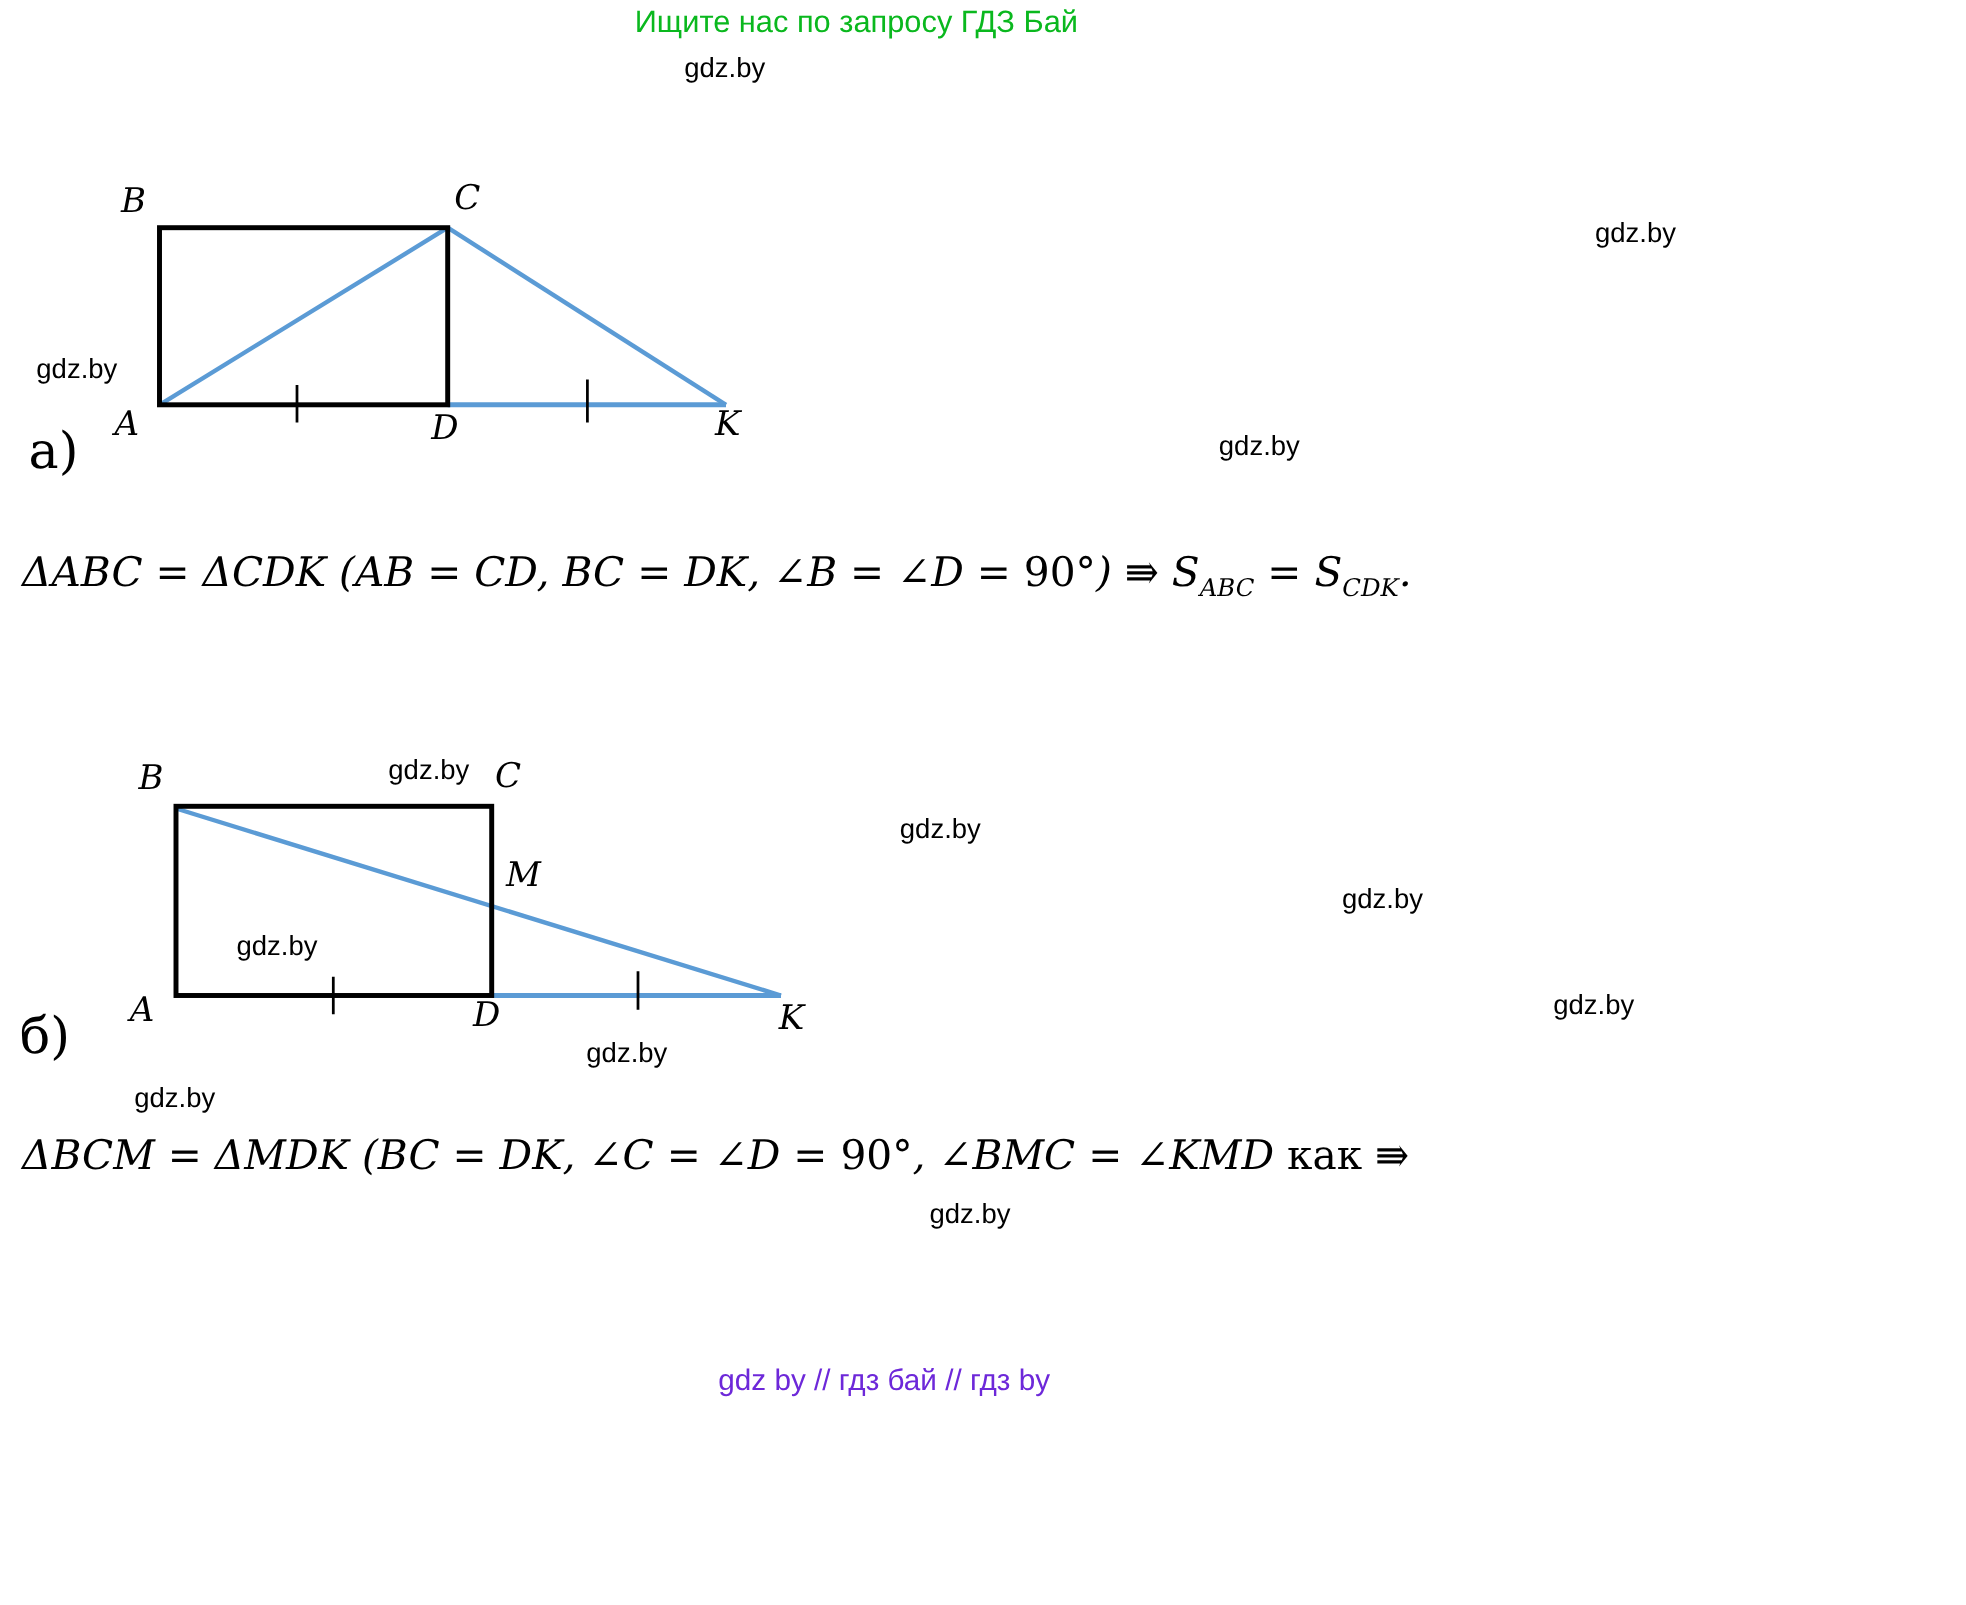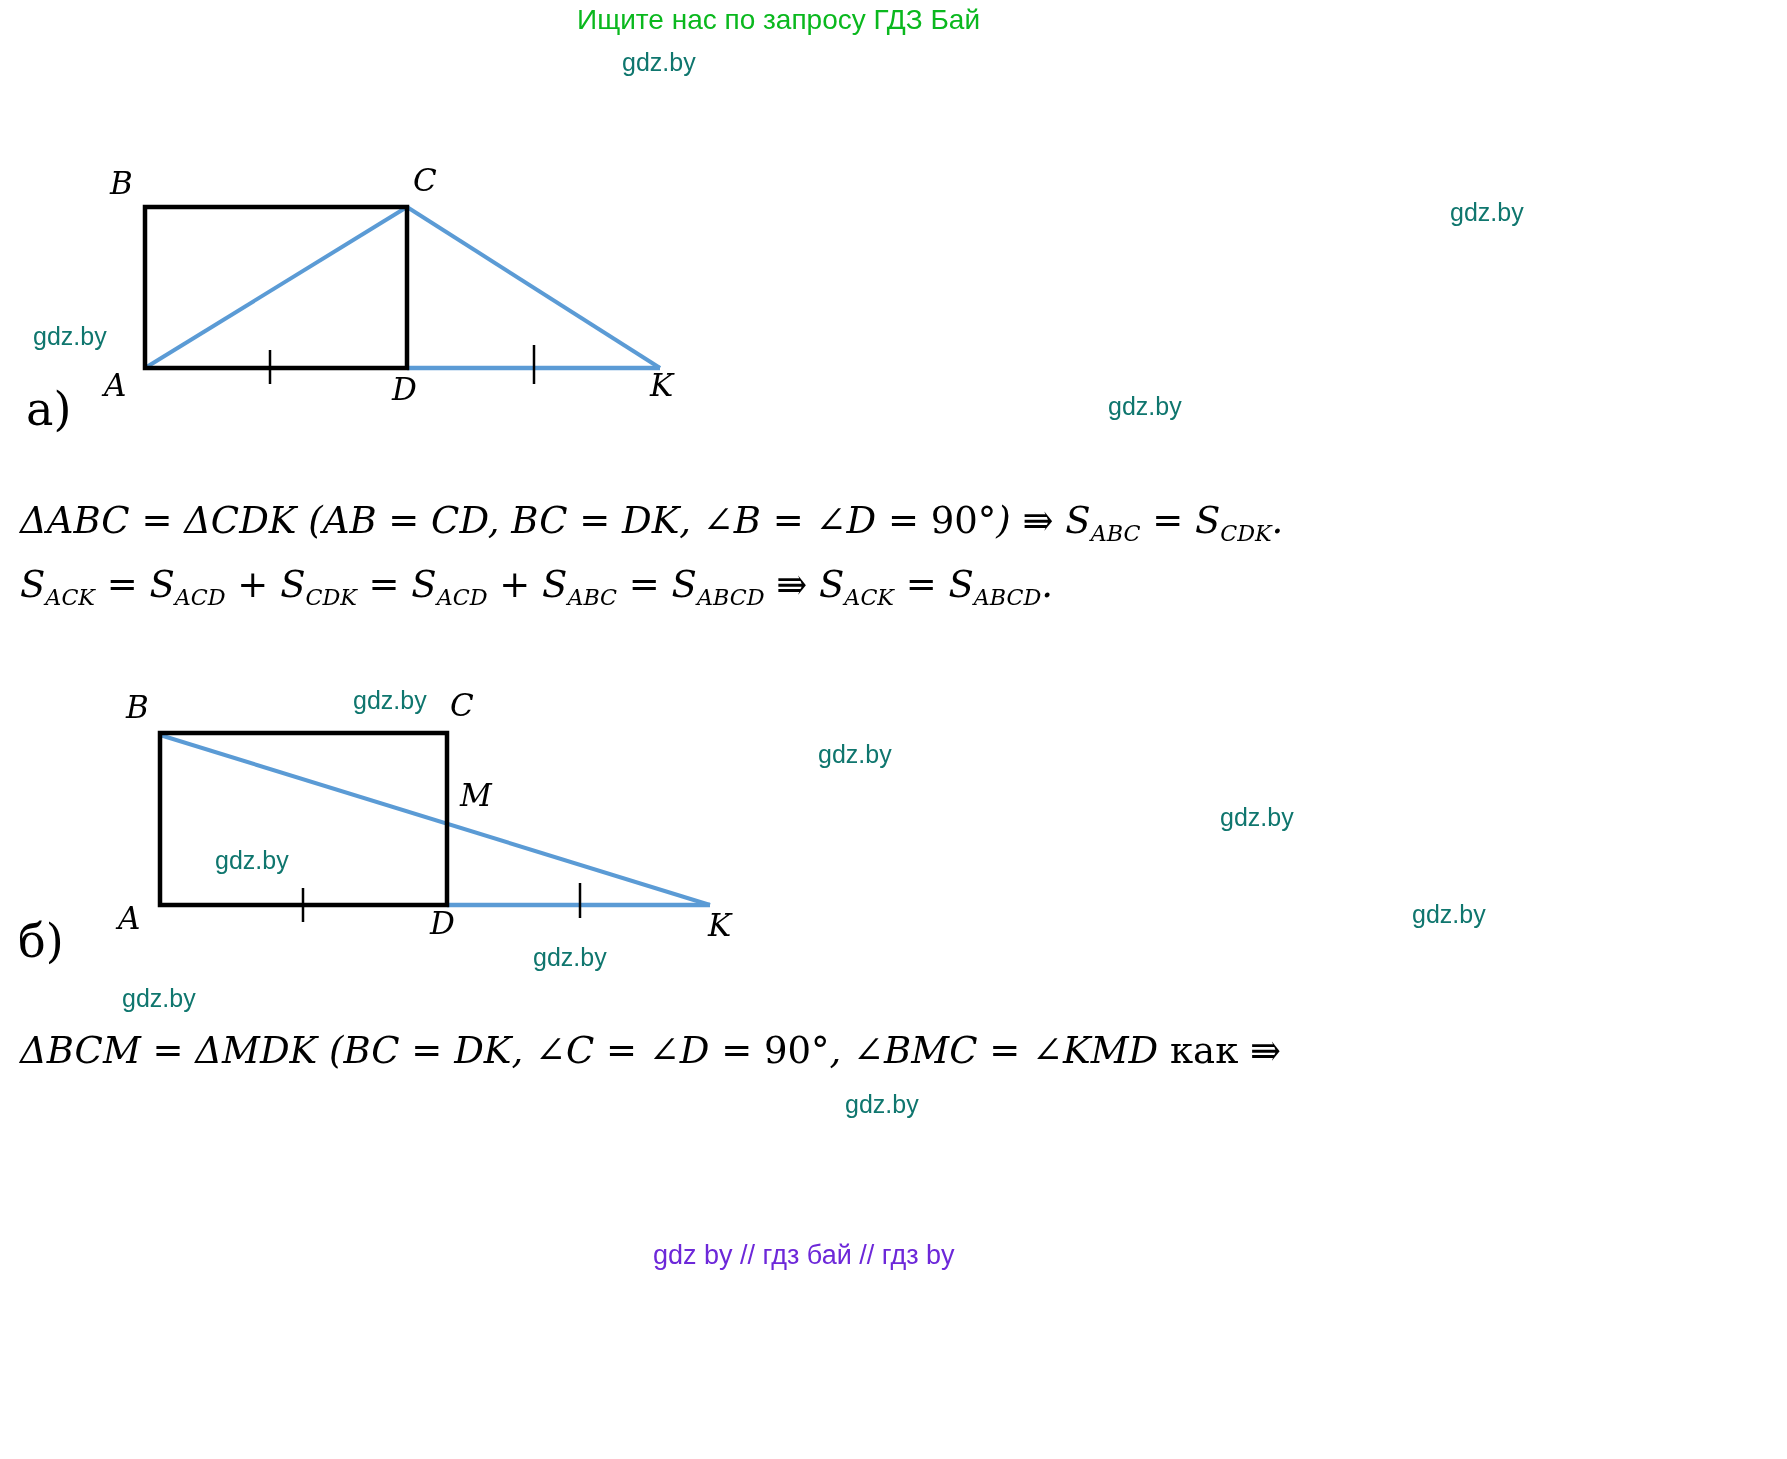--- a/index.html
+++ b/index.html
@@ -3,21 +3,21 @@
 <meta charset="utf-8">
 <title>158. стр. 81</title>
 <style>
   * { margin:0; padding:0; box-sizing:border-box; }
   html, body { background:#ffffff; }
   body { font-family:"Liberation Sans", sans-serif; color:#000; }
   .page { position:relative; width:1787px; height:1459px; background:#fff; overflow:hidden; }
 
   .promo { position:absolute; left:577px; top:4px; font-size:28px; font-weight:normal; }
 
-  .wm { position:absolute; font-size:25px; color:#0f766e; white-space:nowrap; }
+  .wm { position:absolute; font-size:25px; color:#000000; white-space:nowrap; }
 
   .title { position:absolute; left:30px; top:36px;
            font-family:"DejaVu Serif","Liberation Serif",serif;
            font-weight:bold; font-size:40px; }
 
   .figure { position:absolute; overflow:visible; }
   .fig-svg { position:absolute; display:block; }
   .pt { position:absolute; font-family:"DejaVu Serif","Liberation Serif",serif;
         font-style:italic; font-size:31px; line-height:1; }
   .fig-caption { position:absolute; font-family:"DejaVu Serif","Liberation Serif",serif;
@@ -65,21 +65,20 @@
     <span class="pt" style="left:10px;  top:8px;">B</span>
     <span class="pt" style="left:313px; top:5px;">C</span>
     <span class="pt" style="left:4px;   top:210px;">A</span>
     <span class="pt" style="left:292px; top:214px;">D</span>
     <span class="pt" style="left:550px; top:210px;">K</span>
   </div>
   <div class="fig-caption" style="left:26px; top:386px;">а)</div>
 
   <div class="math" style="top:498px;">
     <div class="math-line">ΔABC = ΔCDK (AB = CD, BC = DK, ∠B = ∠D = <span class="up">90°</span>) ⇛ S<sub>ABC</sub> = S<sub>CDK</sub>.</div>
-    <div class="math-line">S<sub>ACK</sub> = S<sub>ACD</sub> + S<sub>CDK</sub> = S<sub>ACD</sub> + S<sub>ABC</sub> = S<sub>ABCD</sub> ⇛ S<sub>ACK</sub> = S<sub>ABCD</sub>.</div>
   </div>
 
   <div class="figure" style="left:110px; top:685px; width:660px; height:270px;">
     <svg class="fig-svg" style="left:45px; top:13px;" width="590" height="235" viewBox="0 0 590 235">
       <line x1="5" y1="37" x2="555" y2="207" stroke-width="4" stroke="#5b9bd5"></line>
       <line x1="292" y1="207" x2="555" y2="207" stroke-width="4.5" stroke="#5b9bd5"></line>
       <rect x="5" y="35" width="287" height="172" fill="none" stroke-width="4.5" stroke="#000000"></rect>
       <line x1="148" y1="190" x2="148" y2="224" stroke="#000" stroke-width="2.5"></line>
       <line x1="425" y1="185" x2="425" y2="220" stroke="#000" stroke-width="2.5"></line>
     </svg>

